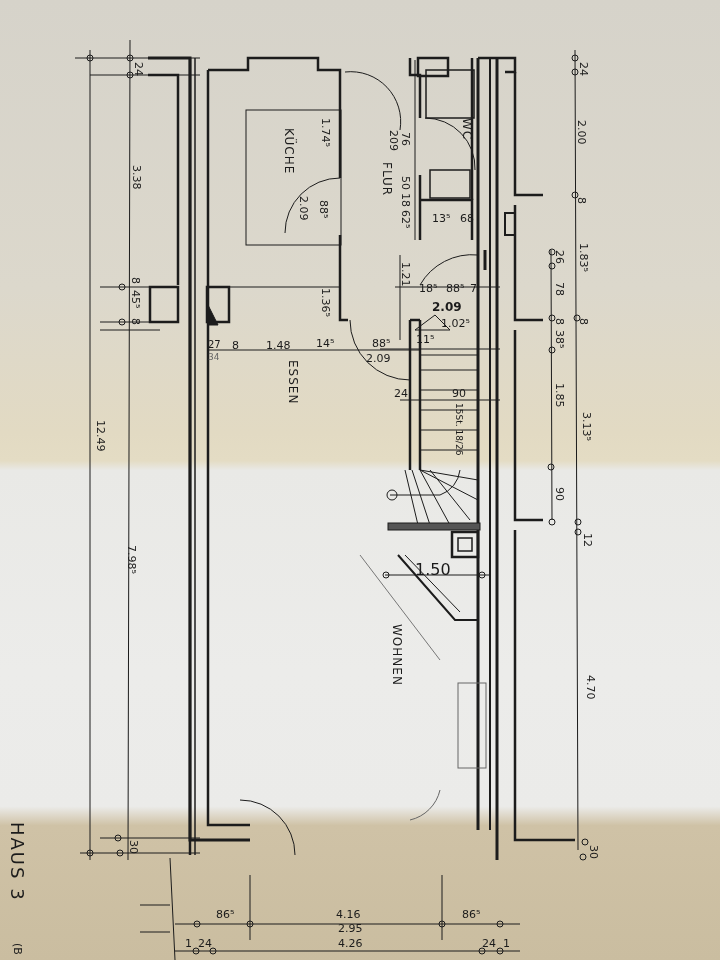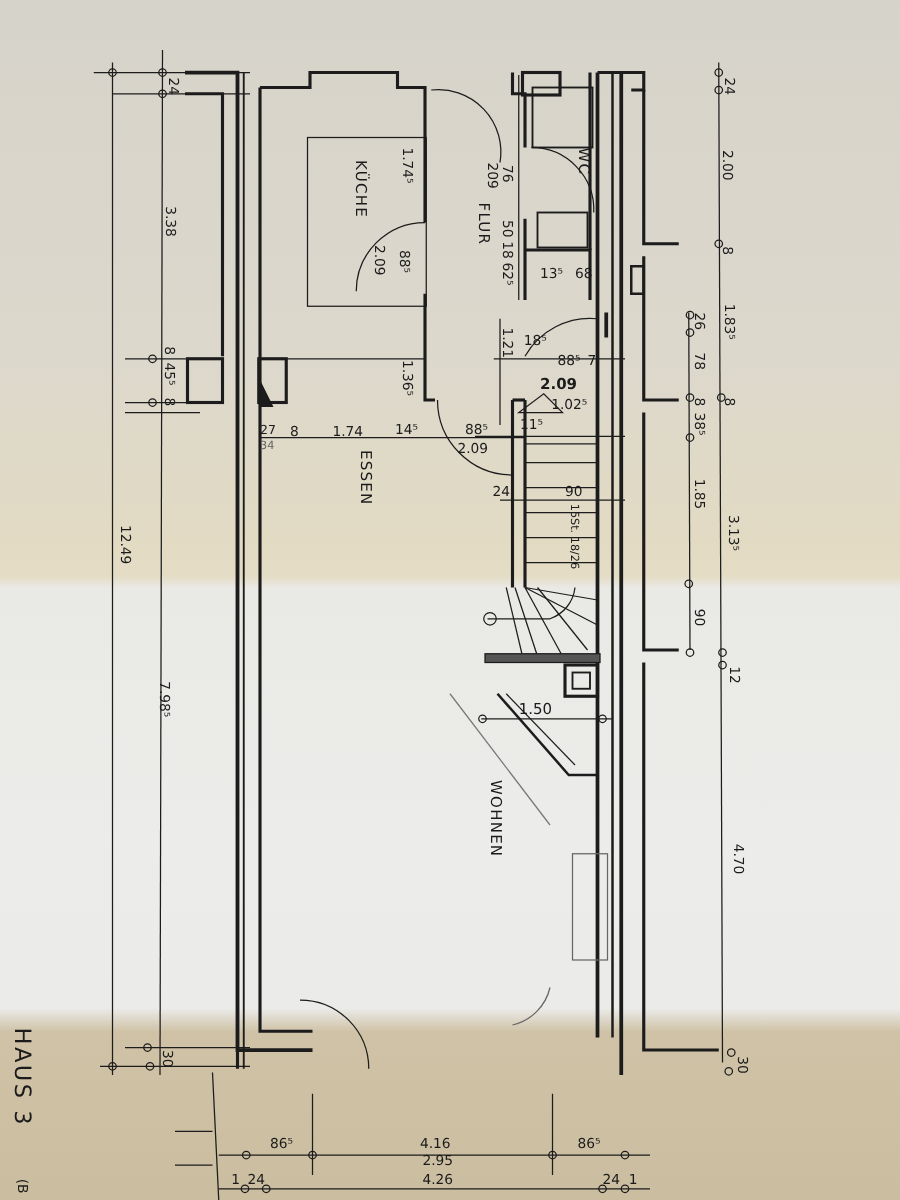--- a/index.html
+++ b/index.html
@@ -178,35 +178,35 @@
 
 <div class="lbl rot" style="left:412px;top:132px">76</div>
 <div class="lbl rot" style="left:400px;top:130px">209</div>
 <div class="lbl rot" style="left:412px;top:176px">50</div>
 <div class="lbl rot" style="left:412px;top:193px">18</div>
 <div class="lbl rot" style="left:412px;top:210px">62⁵</div>
 <div class="lbl" style="left:432px;top:212px">13⁵</div>
 <div class="lbl" style="left:460px;top:212px">68</div>
 <div class="lbl rot" style="left:412px;top:262px">1.21</div>
 
-<div class="lbl" style="left:419px;top:266px">18⁵</div>
+<div class="lbl" style="left:419px;top:282px">18⁵</div>
 <div class="lbl" style="left:446px;top:282px">88⁵</div>
 <div class="lbl" style="left:470px;top:282px">7</div>
 <div class="lbl bold" style="left:432px;top:300px">2.09</div>
 <div class="lbl" style="left:416px;top:333px">11⁵</div>
 <div class="lbl" style="left:441px;top:317px">1.02⁵</div>
 <div class="lbl" style="left:394px;top:387px">24</div>
 <div class="lbl" style="left:452px;top:387px">90</div>
 <div class="lbl rot" style="left:464px;top:403px;font-size:9px">15St. 18/26</div>
-<div class="lbl" style="left:415px;top:560px;font-size:12px">1.50</div>
+<div class="lbl" style="left:415px;top:560px;font-size:16px">1.50</div>
 
 <div class="lbl" style="left:208px;top:339px;font-size:10px">27</div>
 <div class="lbl" style="left:208px;top:352px;font-size:9px;color:#666">34</div>
 <div class="lbl" style="left:232px;top:339px">8</div>
-<div class="lbl" style="left:266px;top:339px">1.74</div>
+<div class="lbl" style="left:266px;top:339px">1.48</div>
 <div class="lbl" style="left:316px;top:337px">14⁵</div>
 <div class="lbl" style="left:372px;top:337px">88⁵</div>
 <div class="lbl" style="left:366px;top:352px">2.09</div>
 
 <div class="lbl rot" style="left:590px;top:62px">24</div>
 <div class="lbl rot" style="left:588px;top:120px">2.00</div>
 <div class="lbl rot" style="left:588px;top:197px">8</div>
 <div class="lbl rot" style="left:590px;top:243px">1.83⁵</div>
 <div class="lbl rot" style="left:566px;top:250px">26</div>
 <div class="lbl rot" style="left:566px;top:282px">78</div>

